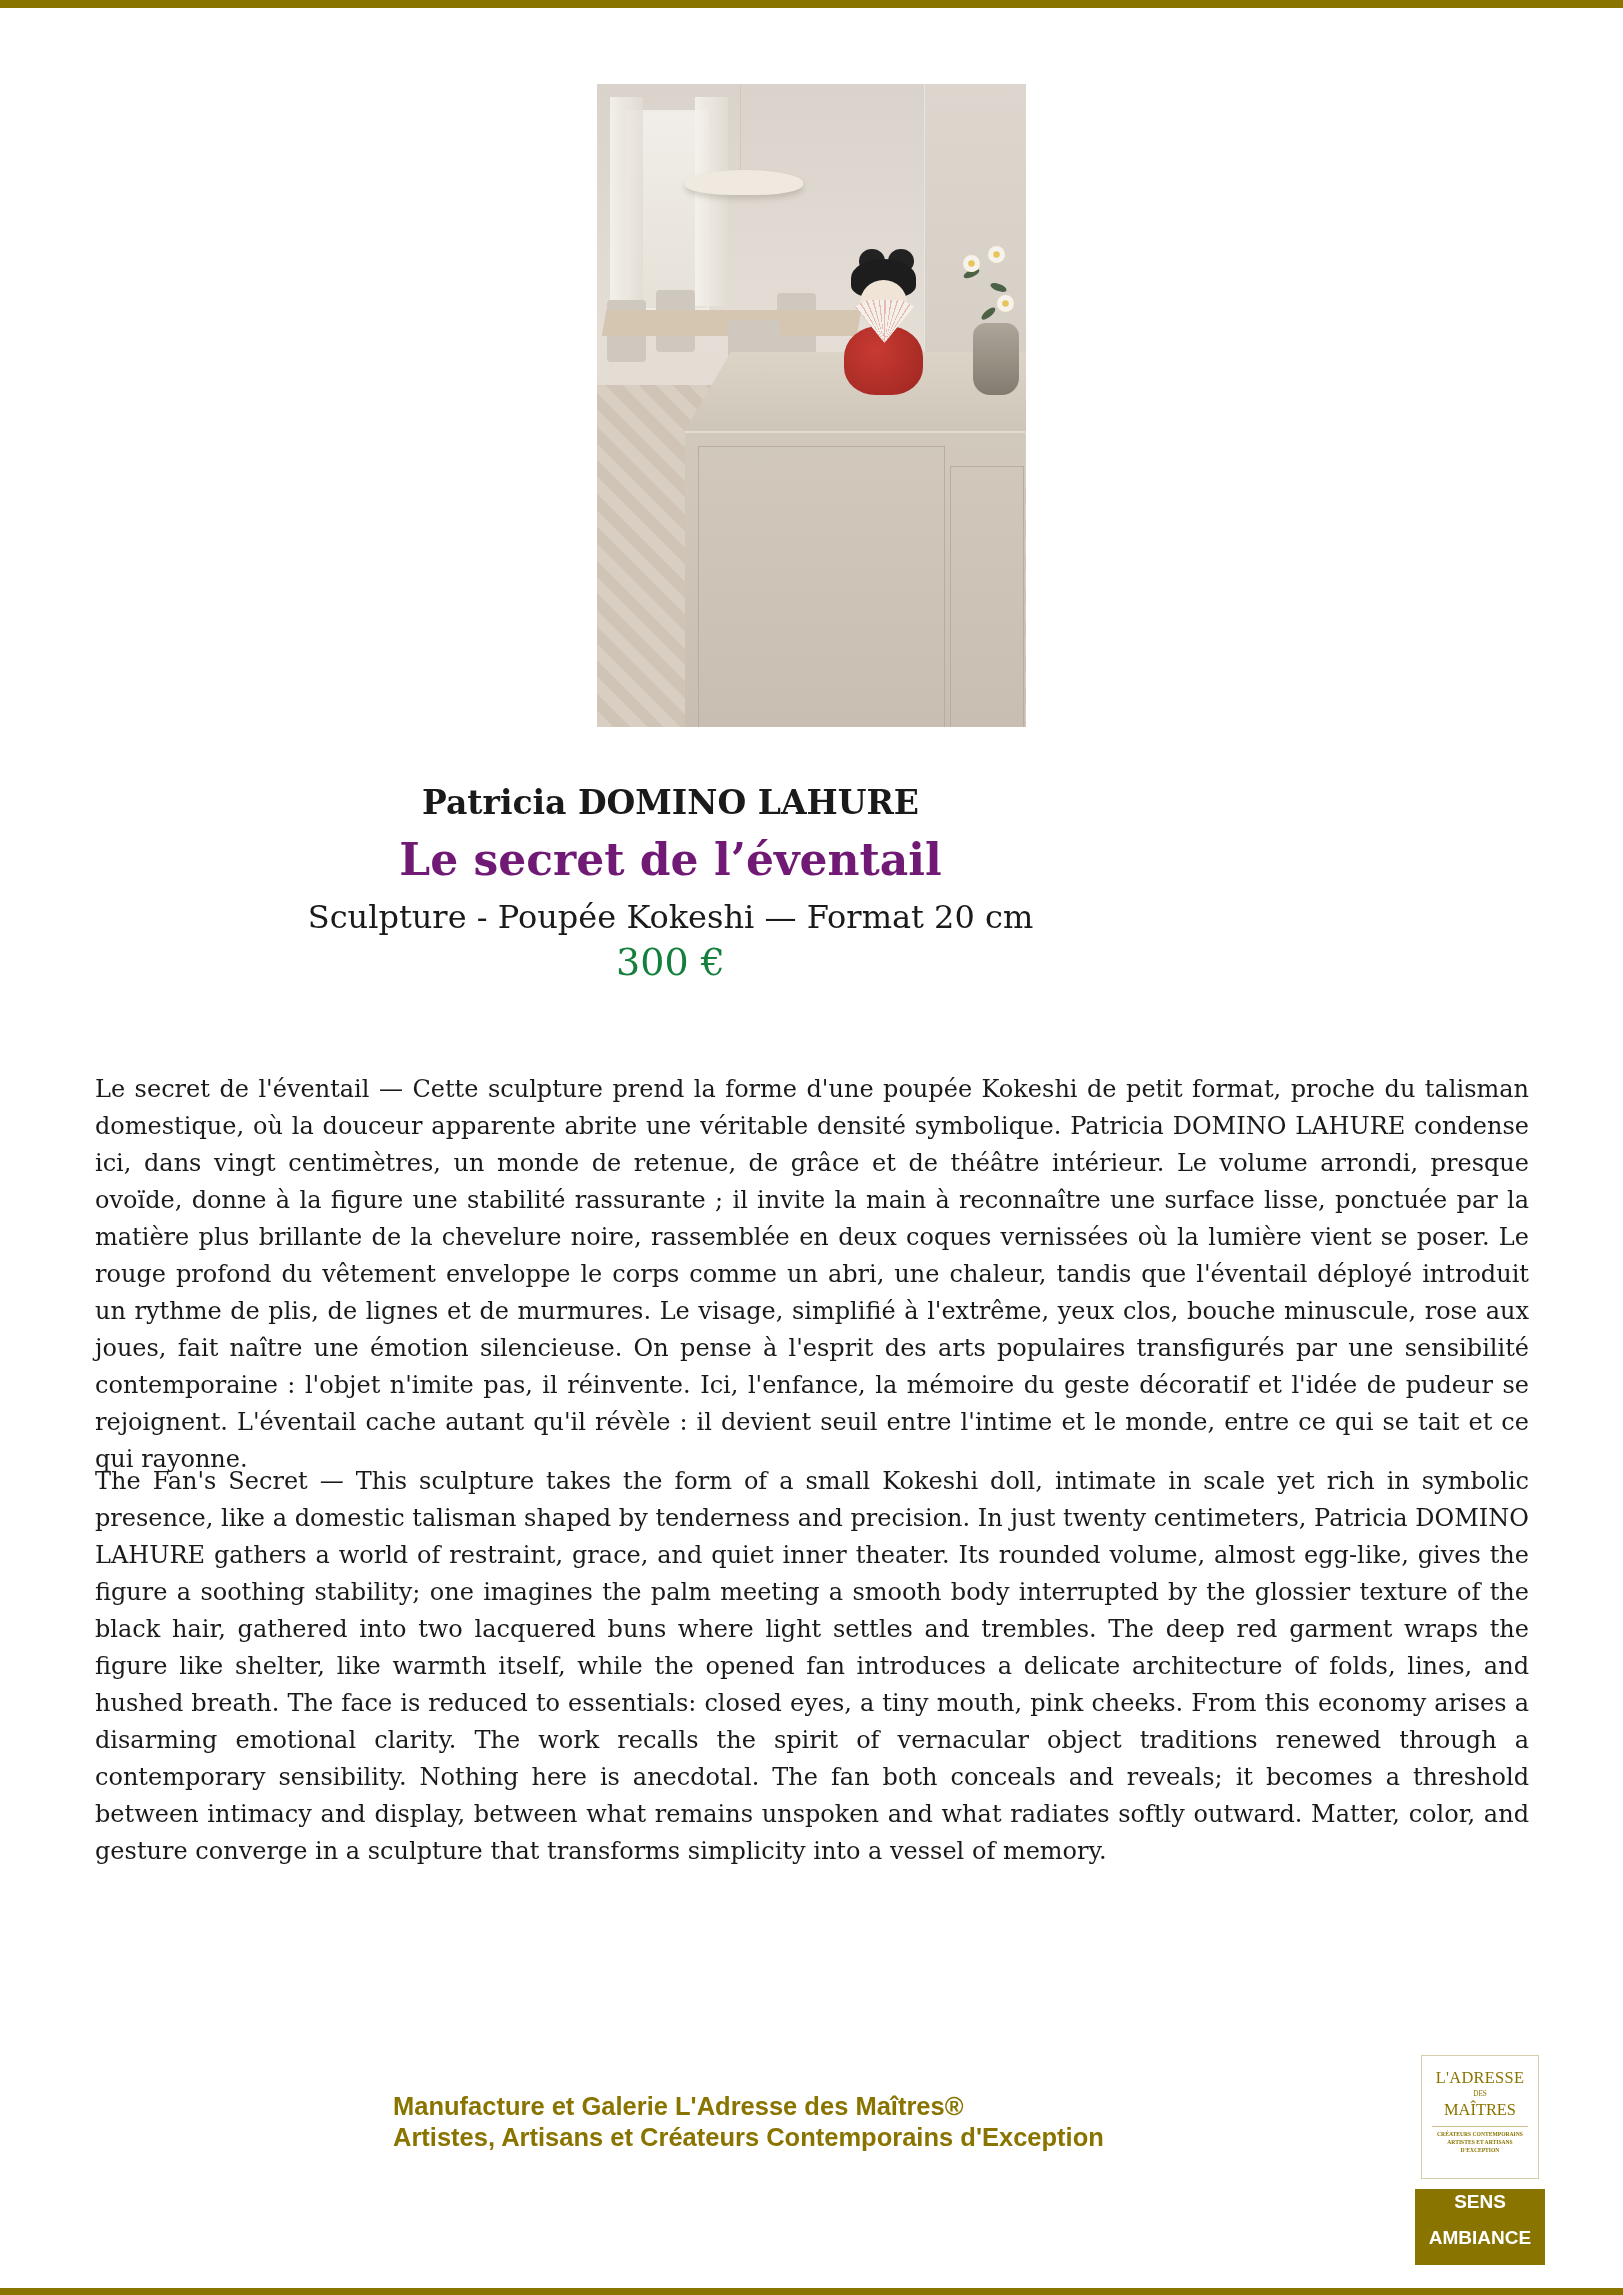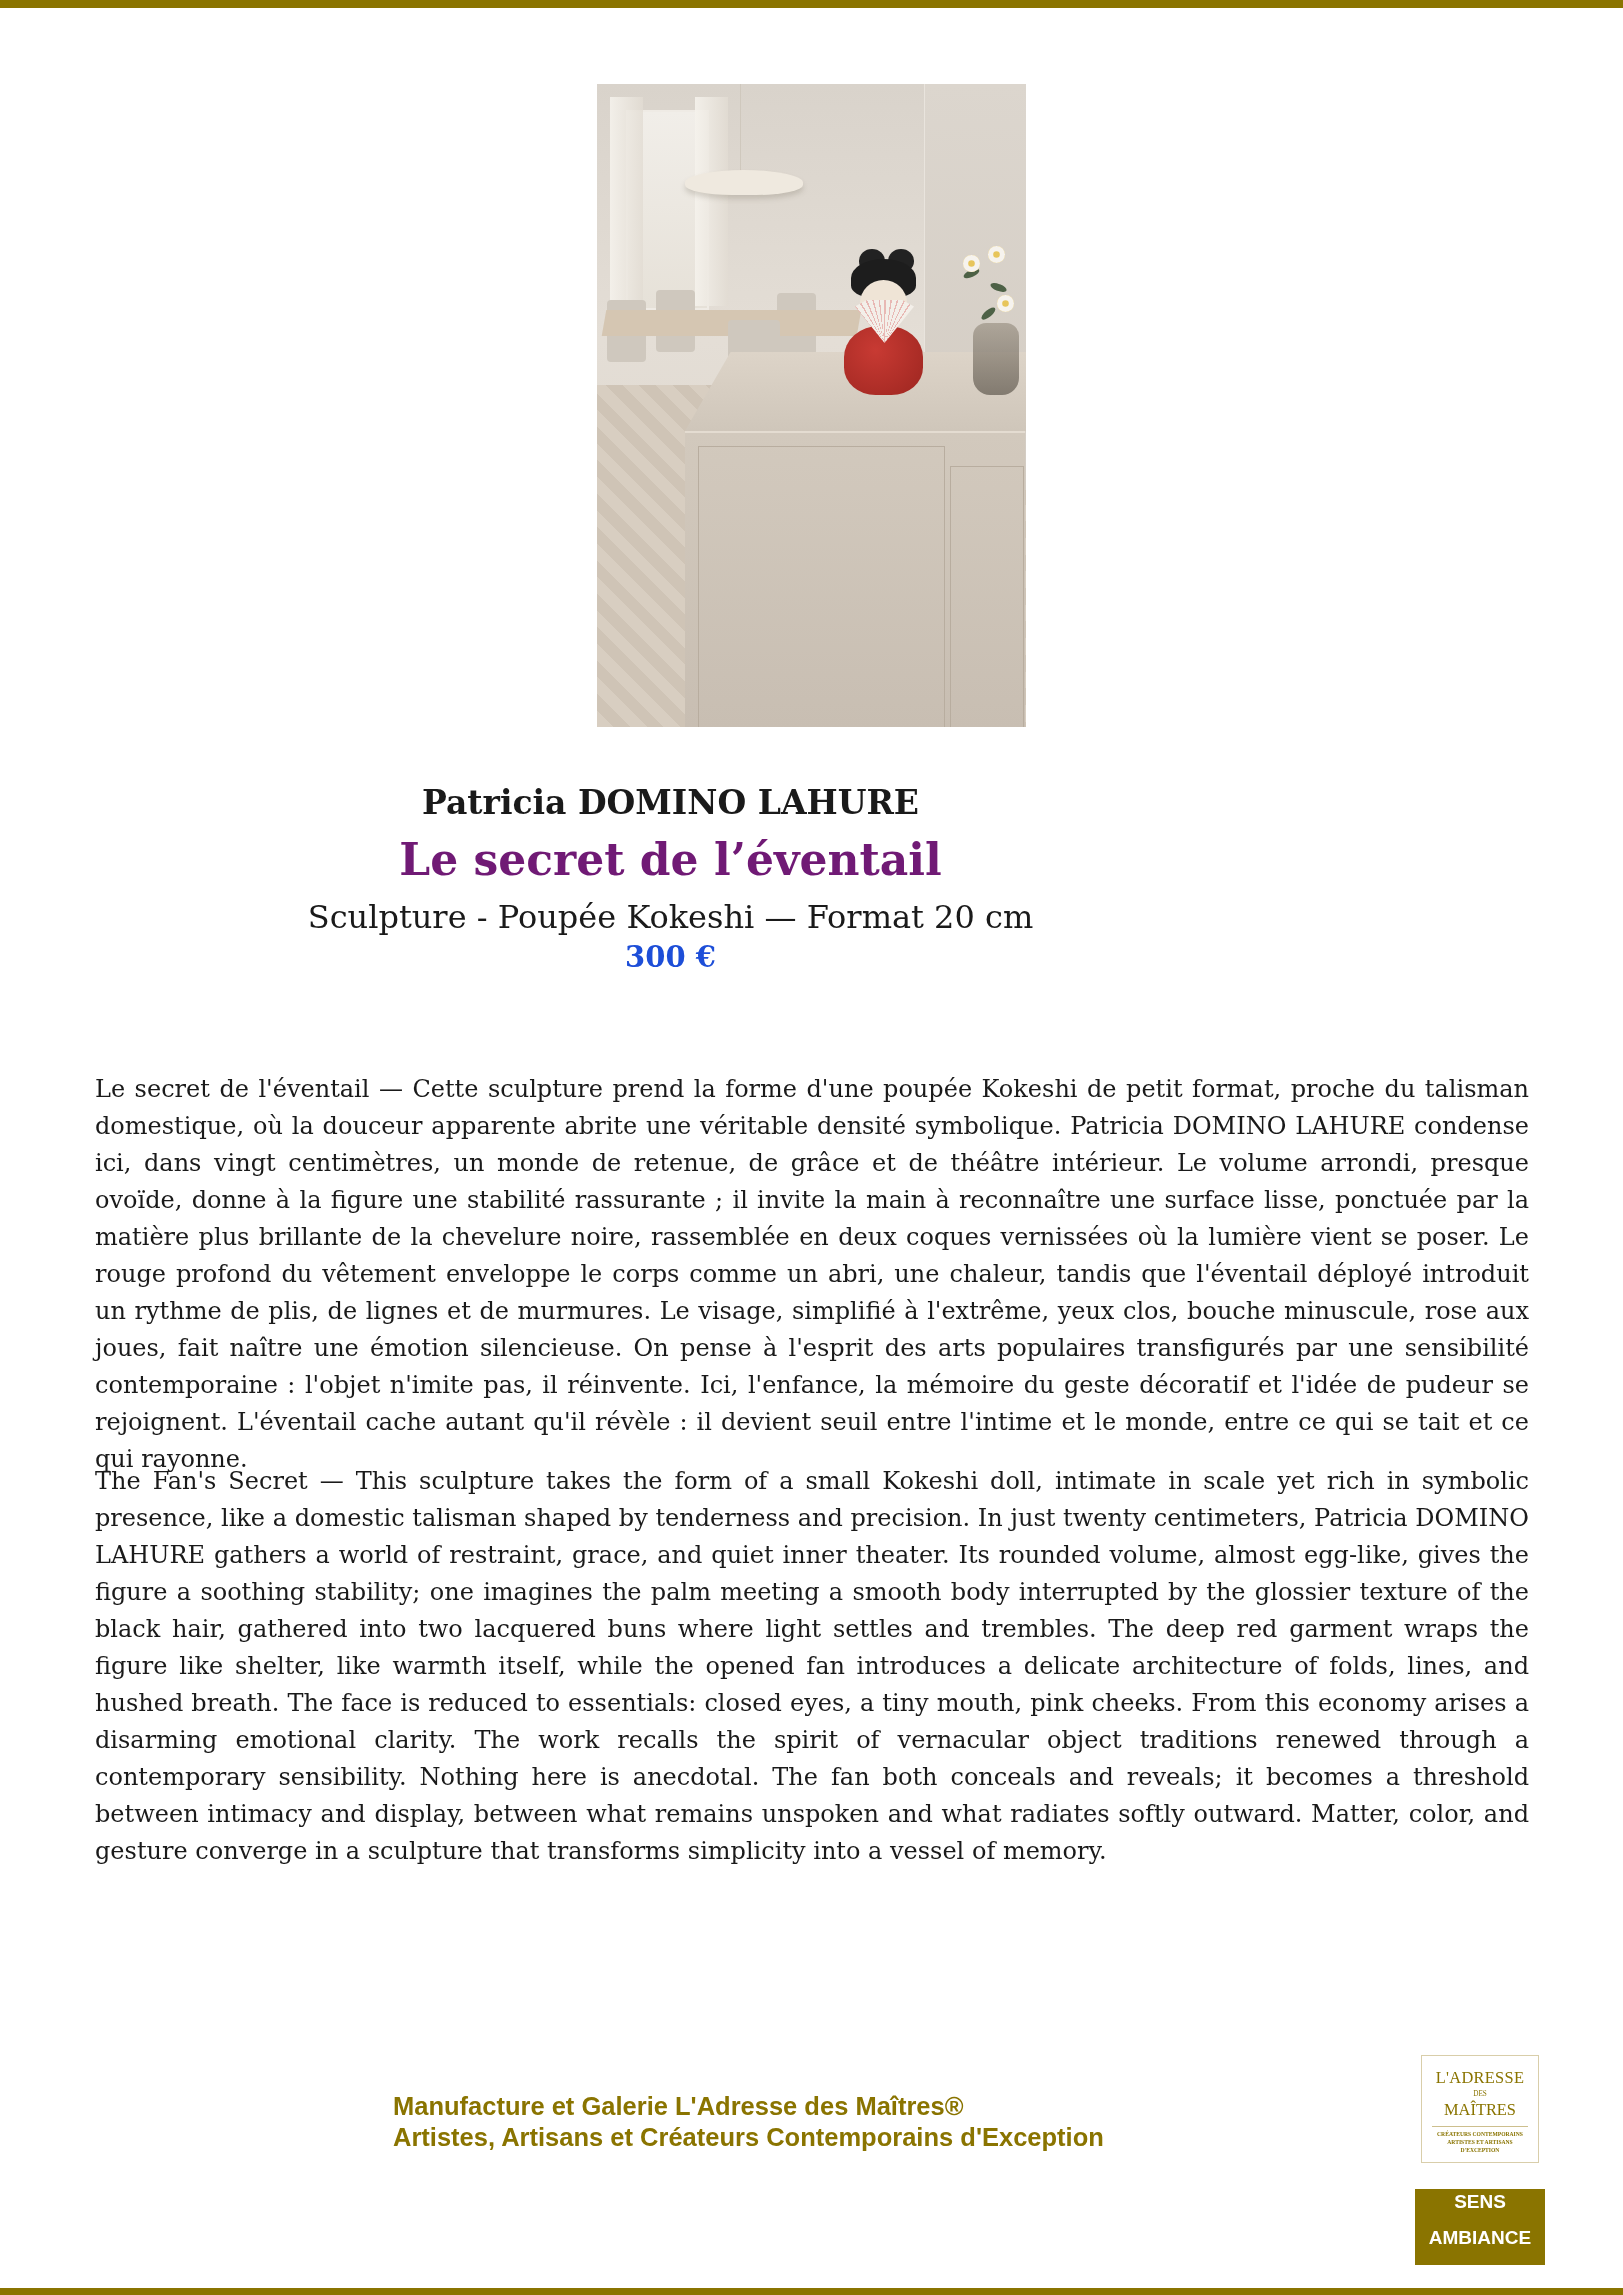--- a/index.html
+++ b/index.html
@@ -132,23 +132,23 @@
     font-weight: bold;
     color: #701a75;
   }
   .subtitle {
     top: 898px;
     font-size: 32px;
     color: #1a1a1a;
   }
   .price {
     top: 940px;
-    font-size: 29px;
-    font-weight: bold;
-    color: #1d4ed8;
+    font-size: 38px;
+    font-weight: normal;
+    color: #15803d;
   }
   .body-text {
     position: absolute;
     left: 95px;
     width: 1434px;
     font-size: 24px;
     line-height: 37px;
     text-align: justify;
     color: #1a1a1a;
     margin: 0;
@@ -172,21 +172,21 @@
     font-weight: bold;
     font-size: 25.5px;
   }
   .footer .dark {
     color: #1a1a1a;
     font-size: 24px;
   }
   .logo-box {
     position: absolute;
     left: 1421px; top: 2055px;
-    width: 118px; height: 108px;
+    width: 118px; height: 124px;
     border: 1.3px solid #d9ceaa;
     box-sizing: border-box;
     text-align: center;
     font-family: "Liberation Serif", "DejaVu Serif", serif;
     color: #8a7400;
   }
   .logo-box .l1 { display:block; font-size: 16.4px; margin-top: 11.8px; letter-spacing: 0.3px; }
   .logo-box .l2 { display:block; font-size: 7.2px; margin-top: 2.6px; }
   .logo-box .l3 { display:block; font-size: 16.4px; margin-top: 1.3px; }
   .logo-box .rule { display:block; width: 96px; height: 0.7px; background: #cdbf8e; margin: 6.5px auto 3.9px; }

